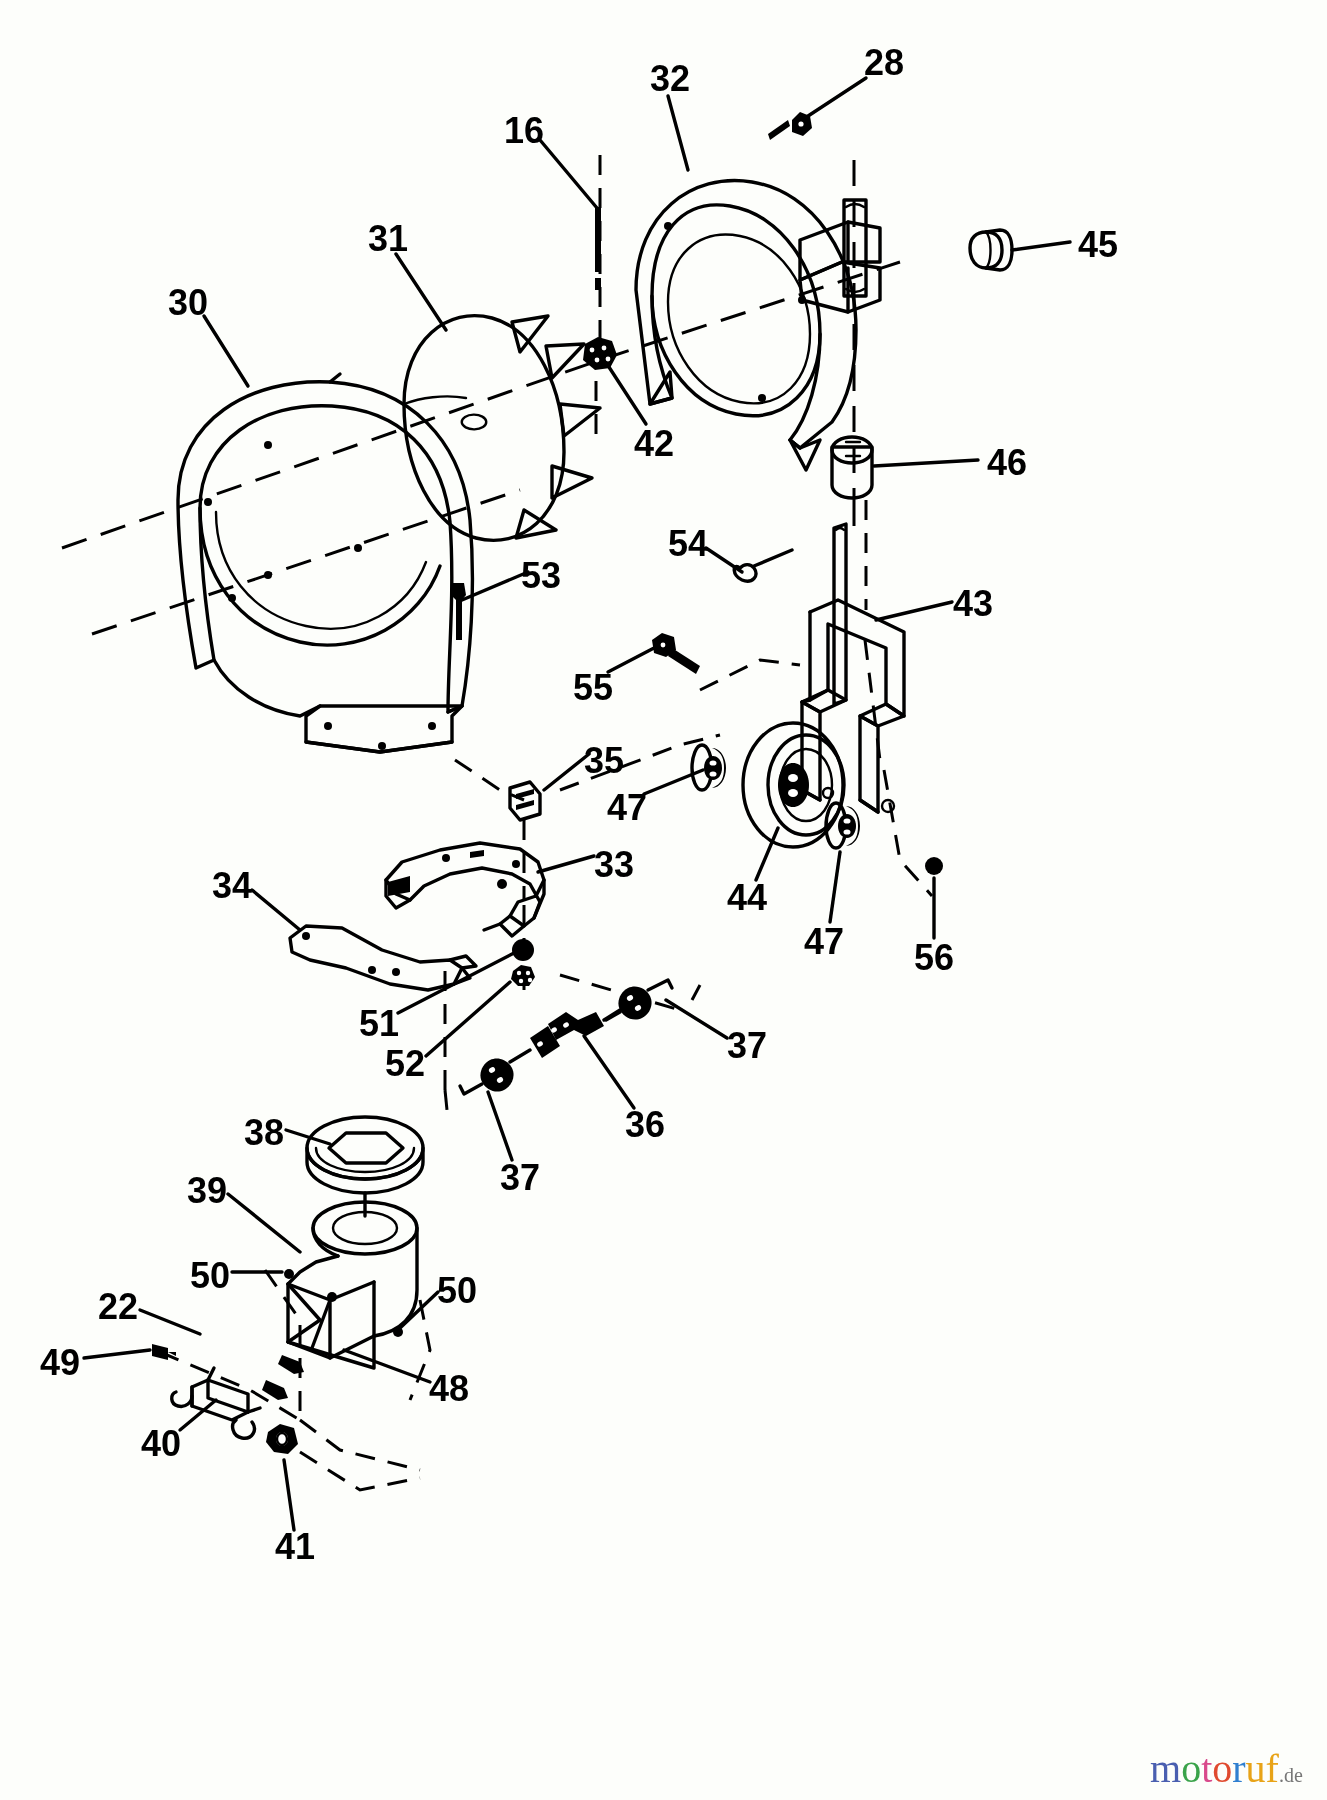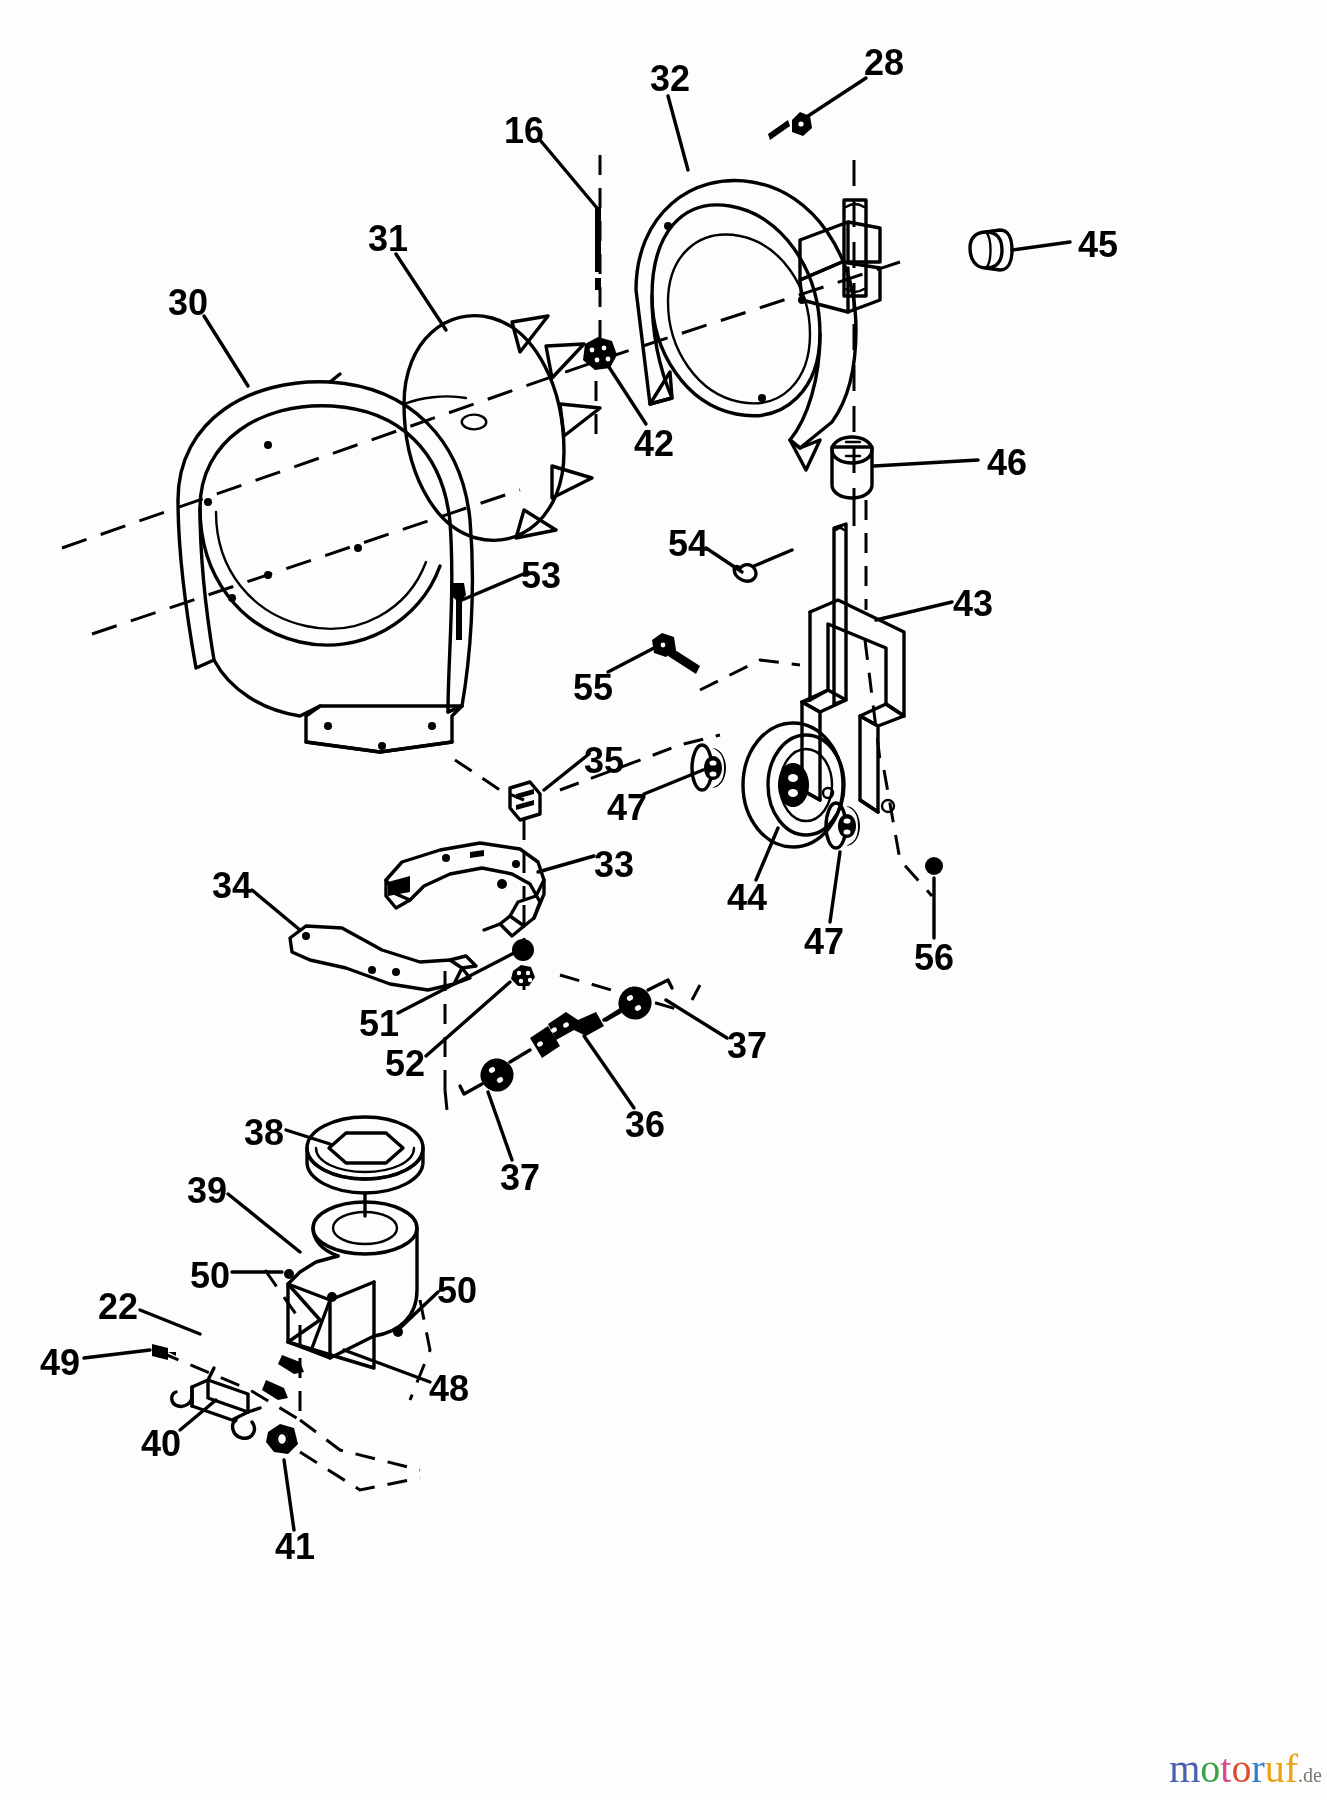--- a/index.html
+++ b/index.html
@@ -7,21 +7,21 @@
   #sheet{position:relative;width:1327px;height:1800px;background:#fdfefb;}
   #diagram{position:absolute;left:0;top:0;width:1327px;height:1800px;}
   .callout{font-family:"Liberation Sans",sans-serif;font-size:36px;font-weight:700;fill:#000;}
   .lead{stroke:#000;stroke-width:3.4;fill:none;stroke-linecap:round;}
   .part{stroke:#000;fill:none;stroke-width:3.4;stroke-linejoin:round;stroke-linecap:round;}
   .partthin{stroke:#000;fill:none;stroke-width:2.4;stroke-linejoin:round;stroke-linecap:round;}
   .solid{fill:#000;stroke:none;}
   .axis{stroke:#000;fill:none;stroke-width:3;stroke-dasharray:26 15;stroke-linecap:butt;}
   .axis2{stroke:#000;fill:none;stroke-width:3;stroke-dasharray:20 13;stroke-linecap:butt;}
   #logo{position:absolute;left:1150px;top:1745px;width:172px;height:46px;
-        font-family:"Liberation Serif",serif;font-size:40px;letter-spacing:0px;white-space:nowrap;text-align:right;}
+        font-family:"Liberation Serif",serif;font-size:40px;letter-spacing:0px;white-space:nowrap;}
   #logo .l{display:inline-block;}
   #logo .de{font-size:20px;}
 </style>
 </head>
 <body>
 
 <div id="sheet">
 
 <svg id="diagram" viewBox="0 0 1327 1800">
 

